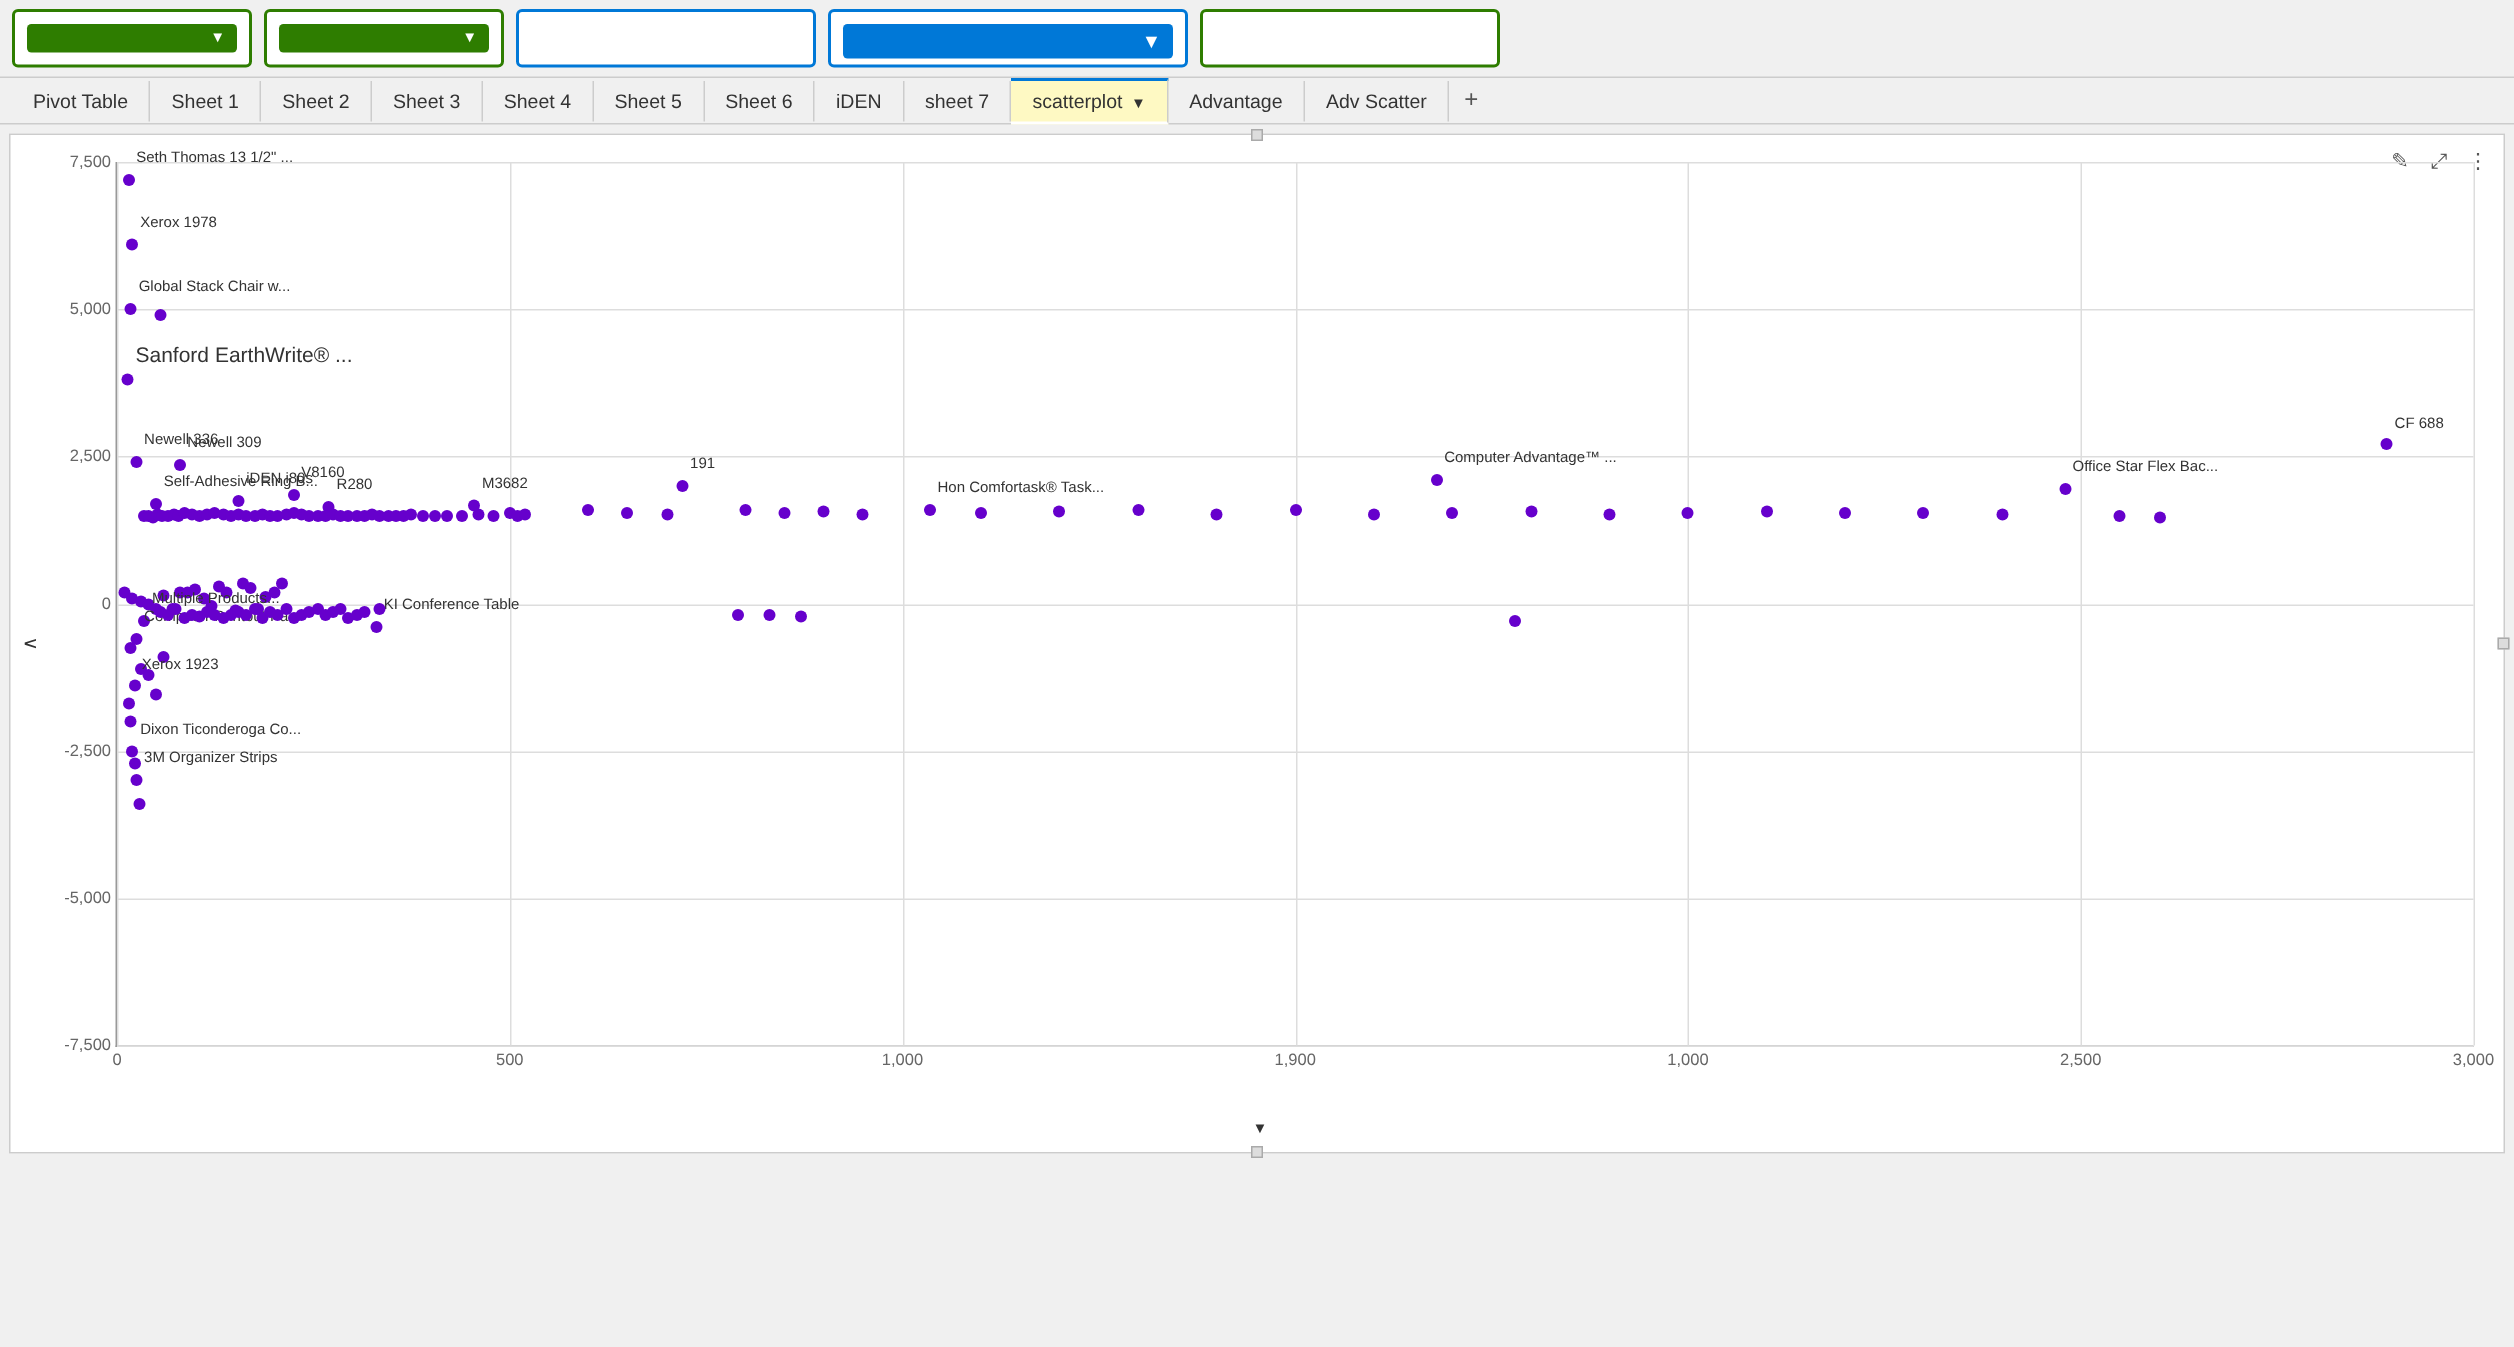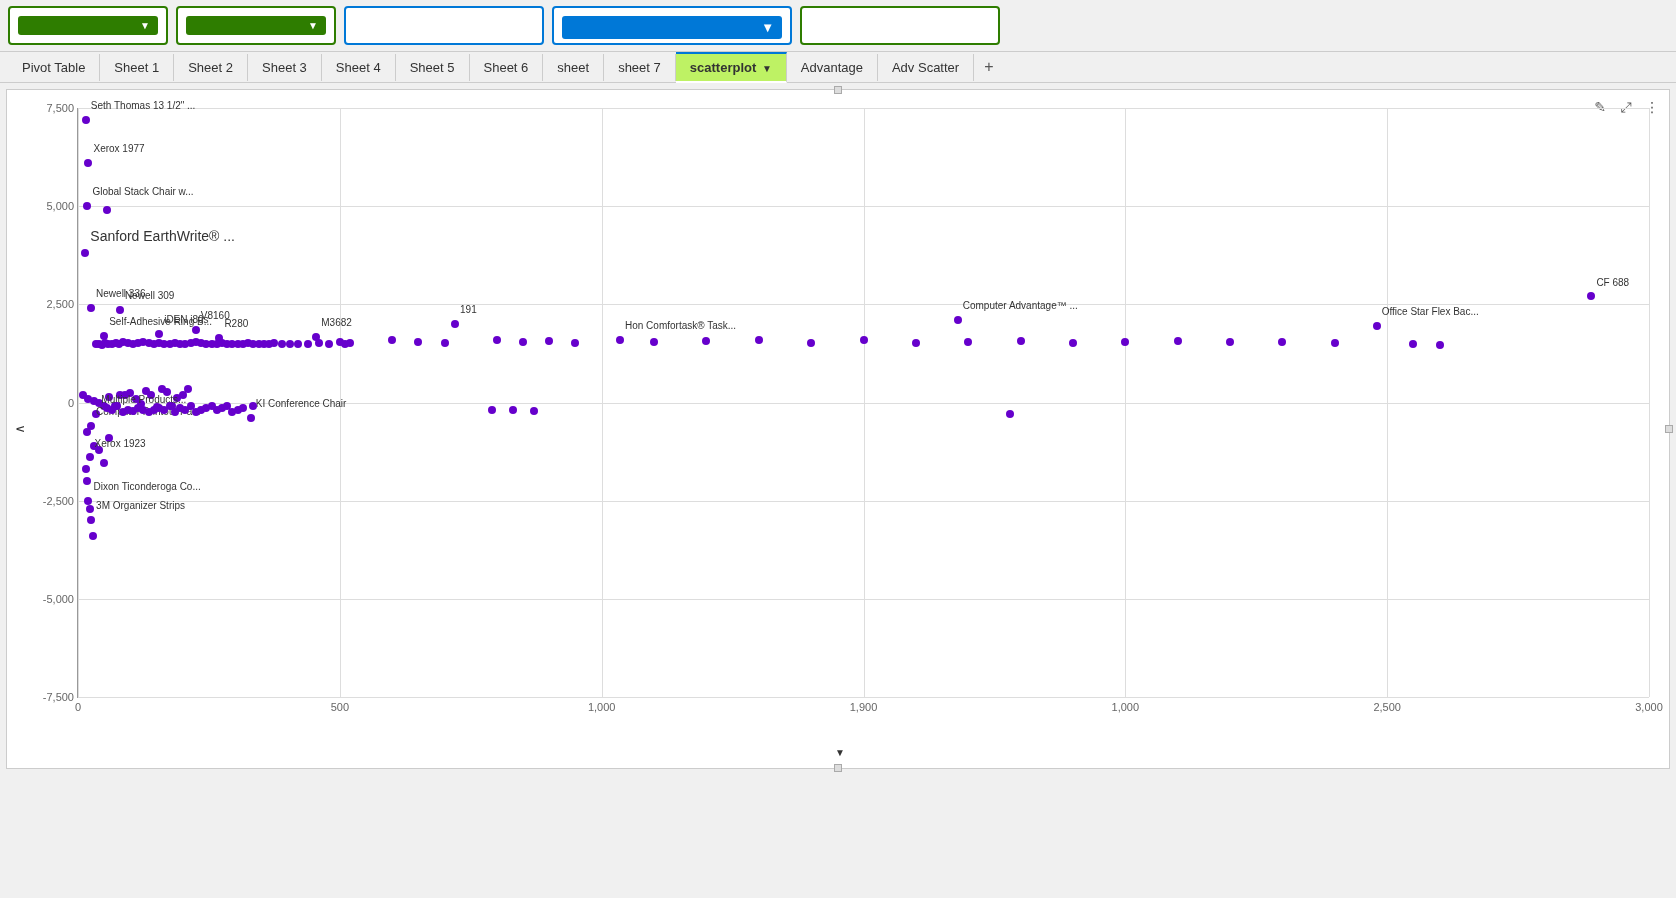--- a/index.html
+++ b/index.html
@@ -114,22 +114,22 @@
     }
     .tab {
       padding: 6px 14px;
       font-size: 13px;
       color: #333;
       cursor: pointer;
       border-right: 1px solid #ccc;
       white-space: nowrap;
     }
     .tab.active {
-      background: #bef264;
-      font-weight: bold;
+      background: #fef9c3;
+      font-weight: normal;
       border-top: 2px solid #0078d7;
       border-bottom: 2px solid white;
       margin-bottom: -1px;
     }
     .tab-add {
       padding: 6px 10px;
       font-size: 16px;
       color: #555;
       cursor: pointer;
     }
@@ -287,21 +287,21 @@
 </div>
 
 <div class="tab-bar">
   <div class="tab">Pivot Table</div>
   <div class="tab">Sheet 1</div>
   <div class="tab">Sheet 2</div>
   <div class="tab">Sheet 3</div>
   <div class="tab">Sheet 4</div>
   <div class="tab">Sheet 5</div>
   <div class="tab">Sheet 6</div>
-  <div class="tab">sheet</div>
+  <div class="tab">iDEN</div>
   <div class="tab">sheet 7</div>
   <div class="tab active">scatterplot <span class="tab-dropdown">▼</span></div>
   <div class="tab">Advantage</div>
   <div class="tab">Adv Scatter</div>
   <div class="tab-add">+</div>
 </div>
 
 <div class="chart-container">
 
   <div class="chart-tools">
@@ -343,21 +343,21 @@
       <div style="position: absolute; top: calc(100% + 4px); left: 50%; font-size: 11px; color: rgb(102, 102, 102); transform: translateX(-50%);">1,900</div>
       <div class="grid-line-v" style="left: 66.6667%;"></div>
       <div style="position: absolute; top: calc(100% + 4px); left: 66.6667%; font-size: 11px; color: rgb(102, 102, 102); transform: translateX(-50%);">1,000</div>
       <div class="grid-line-v" style="left: 83.3333%;"></div>
       <div style="position: absolute; top: calc(100% + 4px); left: 83.3333%; font-size: 11px; color: rgb(102, 102, 102); transform: translateX(-50%);">2,500</div>
       <div class="grid-line-v" style="left: 100%;"></div>
       <div style="position: absolute; top: calc(100% + 4px); left: 100%; font-size: 11px; color: rgb(102, 102, 102); transform: translateX(-50%);">3,000</div>
       <div class="dot" style="left: 0.5%; bottom: 98%; position: absolute; transform: translate(-50%, 50%);"></div>
       <div style="position: absolute; left: 0.5%; bottom: 99.5%; font-size: 10px; color: rgb(51, 51, 51); white-space: nowrap; margin-left: 5px;">Seth Thomas 13 1/2" ...</div>
       <div class="dot" style="left: 0.666667%; bottom: 90.6667%; position: absolute; transform: translate(-50%, 50%);"></div>
-      <div style="position: absolute; left: 0.666667%; bottom: 92.1667%; font-size: 10px; color: rgb(51, 51, 51); white-space: nowrap; margin-left: 5px;">Xerox 1977</div>
+      <div style="position: absolute; left: 0.666667%; bottom: 92.1667%; font-size: 10px; color: rgb(51, 51, 51); white-space: nowrap; margin-left: 5px;">Xerox 1978</div>
       <div class="dot" style="left: 0.6%; bottom: 83.3333%; position: absolute; transform: translate(-50%, 50%);"></div>
       <div style="position: absolute; left: 0.6%; bottom: 84.8333%; font-size: 10px; color: rgb(51, 51, 51); white-space: nowrap; margin-left: 5px;">Global Stack Chair w...</div>
       <div class="dot" style="left: 1.83333%; bottom: 82.6667%; position: absolute; transform: translate(-50%, 50%);"></div>
       <div class="dot" style="left: 0.466667%; bottom: 75.3333%; position: absolute; transform: translate(-50%, 50%);"></div>
       <div style="position: absolute; left: 0.466667%; bottom: 76.8333%; font-size: 14px; color: rgb(51, 51, 51); white-space: nowrap; margin-left: 5px;">Sanford EarthWrite® ...</div>
       <div class="dot" style="left: 96.3333%; bottom: 68%; position: absolute; transform: translate(-50%, 50%);"></div>
       <div style="position: absolute; left: 96.3333%; bottom: 69.5%; font-size: 10px; color: rgb(51, 51, 51); white-space: nowrap; margin-left: 5px;">CF 688</div>
       <div class="dot" style="left: 0.833333%; bottom: 66%; position: absolute; transform: translate(-50%, 50%);"></div>
       <div style="position: absolute; left: 0.833333%; bottom: 67.5%; font-size: 10px; color: rgb(51, 51, 51); white-space: nowrap; margin-left: 5px;">Newell 336</div>
       <div class="dot" style="left: 2.66667%; bottom: 65.6667%; position: absolute; transform: translate(-50%, 50%);"></div>
@@ -397,21 +397,21 @@
       <div class="dot" style="left: 5%; bottom: 49.2%; position: absolute; transform: translate(-50%, 50%);"></div>
       <div class="dot" style="left: 5.33333%; bottom: 52.3333%; position: absolute; transform: translate(-50%, 50%);"></div>
       <div class="dot" style="left: 5.66667%; bottom: 51.8667%; position: absolute; transform: translate(-50%, 50%);"></div>
       <div class="dot" style="left: 6%; bottom: 49.4667%; position: absolute; transform: translate(-50%, 50%);"></div>
       <div class="dot" style="left: 6.33333%; bottom: 50.8%; position: absolute; transform: translate(-50%, 50%);"></div>
       <div class="dot" style="left: 6.66667%; bottom: 51.3333%; position: absolute; transform: translate(-50%, 50%);"></div>
       <div class="dot" style="left: 7%; bottom: 52.3333%; position: absolute; transform: translate(-50%, 50%);"></div>
       <div class="dot" style="left: 1.16667%; bottom: 48%; position: absolute; transform: translate(-50%, 50%);"></div>
       <div style="position: absolute; left: 1.16667%; bottom: 49.5%; font-size: 10px; color: rgb(51, 51, 51); white-space: nowrap; margin-left: 5px;">Multiple Products...</div>
       <div class="dot" style="left: 11%; bottom: 47.3333%; position: absolute; transform: translate(-50%, 50%);"></div>
-      <div style="position: absolute; left: 11%; bottom: 48.8333%; font-size: 10px; color: rgb(51, 51, 51); white-space: nowrap; margin-left: 5px;">KI Conference Chair</div>
+      <div style="position: absolute; left: 11%; bottom: 48.8333%; font-size: 10px; color: rgb(51, 51, 51); white-space: nowrap; margin-left: 5px;">KI Conference Table</div>
       <div class="dot" style="left: 0.833333%; bottom: 46%; position: absolute; transform: translate(-50%, 50%);"></div>
       <div style="position: absolute; left: 0.833333%; bottom: 47.5%; font-size: 10px; color: rgb(51, 51, 51); white-space: nowrap; margin-left: 5px;">Computer Printout Pa...</div>
       <div class="dot" style="left: 0.6%; bottom: 45%; position: absolute; transform: translate(-50%, 50%);"></div>
       <div class="dot" style="left: 2%; bottom: 44%; position: absolute; transform: translate(-50%, 50%);"></div>
       <div class="dot" style="left: 1%; bottom: 42.6667%; position: absolute; transform: translate(-50%, 50%);"></div>
       <div class="dot" style="left: 1.33333%; bottom: 42%; position: absolute; transform: translate(-50%, 50%);"></div>
       <div class="dot" style="left: 0.733333%; bottom: 40.6667%; position: absolute; transform: translate(-50%, 50%);"></div>
       <div style="position: absolute; left: 0.733333%; bottom: 42.1667%; font-size: 10px; color: rgb(51, 51, 51); white-space: nowrap; margin-left: 5px;">Xerox 1923</div>
       <div class="dot" style="left: 1.66667%; bottom: 39.6667%; position: absolute; transform: translate(-50%, 50%);"></div>
       <div class="dot" style="left: 0.5%; bottom: 38.6667%; position: absolute; transform: translate(-50%, 50%);"></div>

